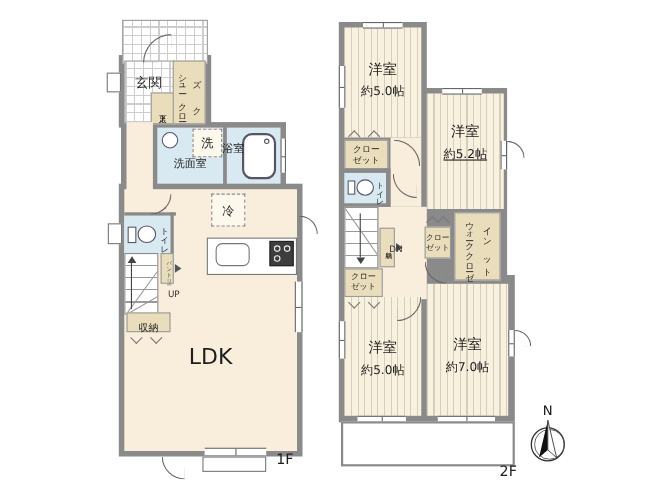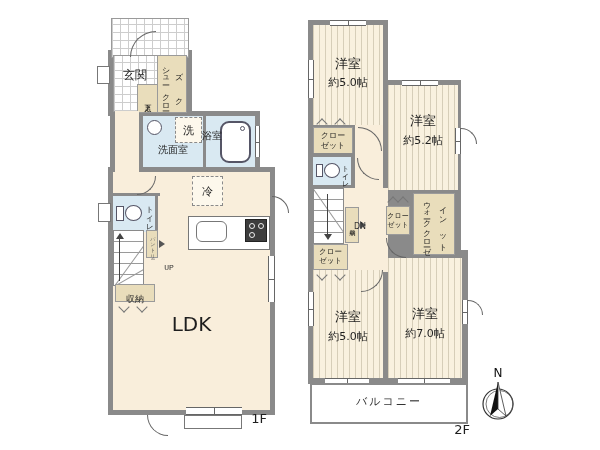--- a/index.html
+++ b/index.html
@@ -131,21 +131,21 @@
   </div>
   <div class="lbl" style="left:198px;top:129px;width:28px;height:14px;font-size:10px;">
     <span>浴室</span>
   </div>
   <div class="lbl v" style="left:144px;top:198px;width:10px;height:32px;font-size:7.5px;">
     <span>トイレ</span>
   </div>
   <div class="lbl v" style="left:147px;top:231px;width:10px;height:26px;font-size:5px;color:#555;">
     <span>パントリー</span>
   </div>
-  <div class="lbl" style="left:158px;top:262px;width:22px;height:12px;font-size:8px;color:#333;font-family:Liberation Mono, monospace;">
+  <div class="lbl" style="left:147px;top:262px;width:22px;height:12px;font-size:8px;color:#333;">
     <span>UP</span>
   </div>
   <div class="lbl" style="left:115px;top:285px;width:40px;height:28px;font-size:9px;">
     <span>収納</span>
   </div>
   <div class="lbl" style="left:113px;top:312px;width:157px;height:24px;font-size:20px;">
     <span>LDK</span>
   </div>
   <div class="lbl" style="left:245px;top:411px;width:28px;height:16px;font-size:13px;">
     <span>1F</span>
@@ -206,21 +206,21 @@
 
   <div class="lbl" style="left:313px;top:55px;width:70px;height:18px;font-size:13px;">
     <span>洋室</span>
   </div>
   <div class="lbl" style="left:313px;top:76px;width:70px;height:14px;font-size:11px;">
     <span>約5.0帖</span>
   </div>
   <div class="lbl" style="left:388px;top:112px;width:70px;height:18px;font-size:13px;">
     <span>洋室</span>
   </div>
-  <div class="lbl" style="left:388px;top:134px;width:70px;height:14px;font-size:11px;">
+  <div class="lbl" style="left:388px;top:134px;width:70px;height:14px;font-size:11px;text-decoration:underline;">
     <span>約5.2帖</span>
   </div>
   <div class="lbl" style="left:313px;top:308px;width:70px;height:18px;font-size:13px;">
     <span>洋室</span>
   </div>
   <div class="lbl" style="left:313px;top:330px;width:70px;height:14px;font-size:11px;">
     <span>約5.0帖</span>
   </div>
   <div class="lbl" style="left:388px;top:305px;width:74px;height:18px;font-size:13px;">
     <span>洋室</span>
@@ -245,23 +245,20 @@
     <span>クローゼット</span>
   </div>
   <div class="lbl v" style="left:340px;top:159px;width:10px;height:25px;font-size:7px;">
     <span>トイレ</span>
   </div>
   <div class="lbl" style="left:349px;top:189px;width:22px;height:12px;font-size:8px;color:#333;margin-top:32px;">
     <span>DN</span>
   </div>
   <div class="lbl v" style="left:347px;top:210px;width:10px;height:30px;font-size:6px;">
     <span>収納</span>
-  </div>
-  <div class="lbl" style="left:310px;top:394px;width:158px;height:16px;font-size:11px;letter-spacing:2px;color:#333;">
-    <span>バルコニー</span>
   </div>
   <div class="lbl" style="left:448px;top:422px;width:28px;height:16px;font-size:13px;">
     <span>2F</span>
   </div>
 
   <svg style="position:absolute;left:474px;top:364px;" width="48" height="64" viewBox="0 0 48 64">
     <circle cx="24" cy="40" r="15" fill="none" stroke="#333" stroke-width="1.2"></circle>
     <circle cx="25.5" cy="40" r="13.5" fill="none" stroke="#555" stroke-width="0.8"></circle>
     <polygon points="24,18 16,52 24,45" fill="#111"></polygon>
     <polygon points="24,18 32,52 24,45" fill="#fff" stroke="#333" stroke-width="0.8"></polygon>

